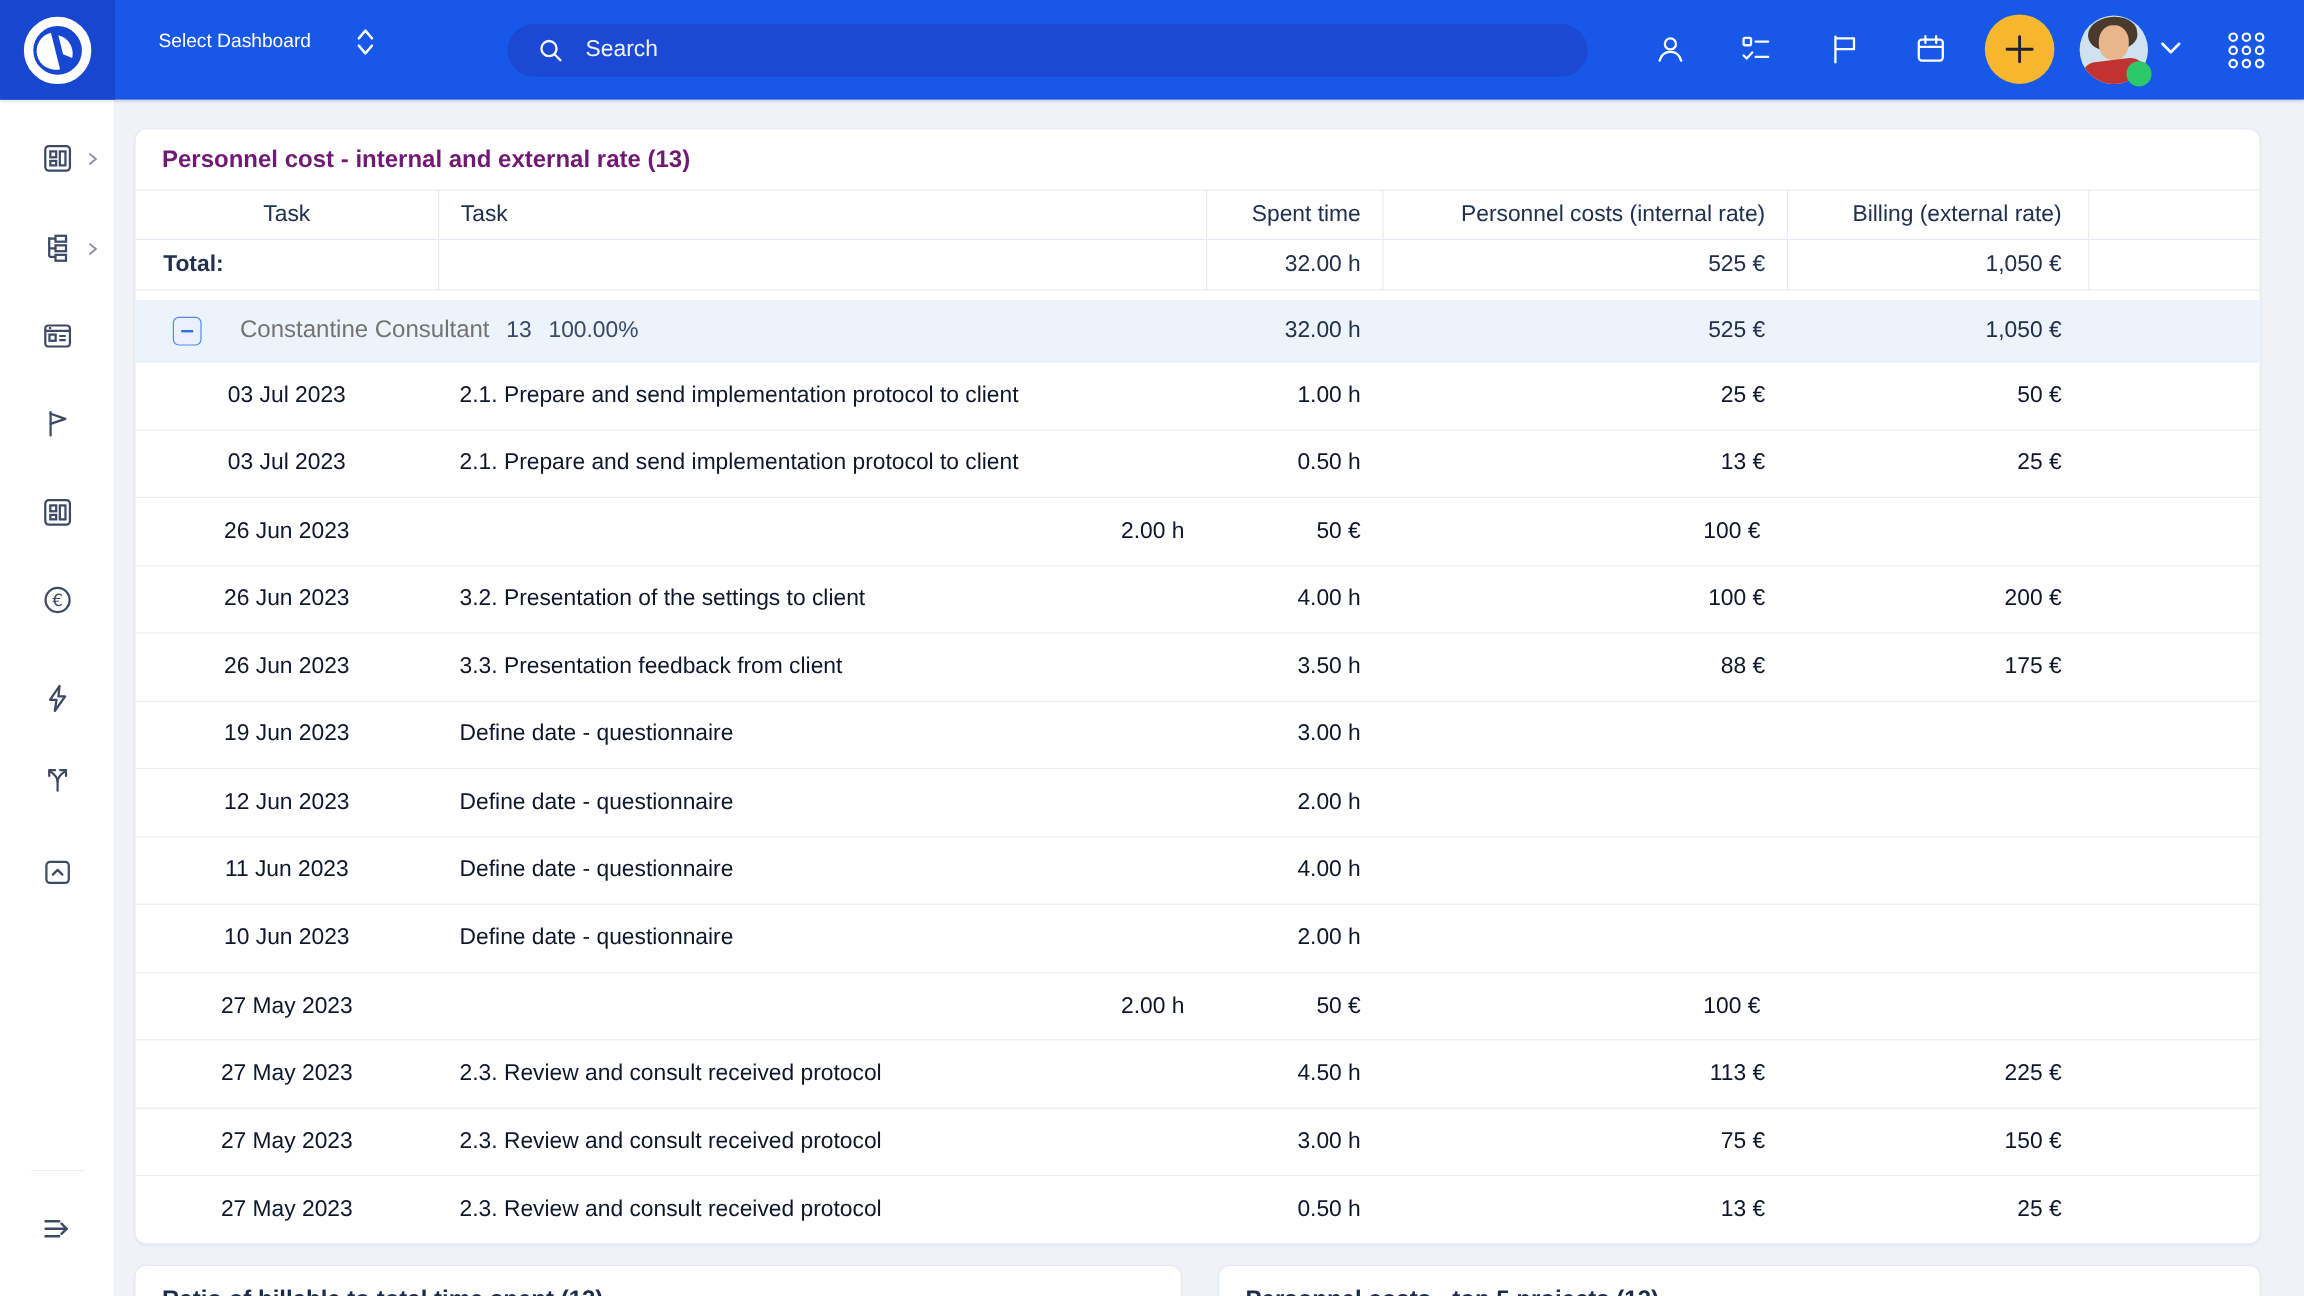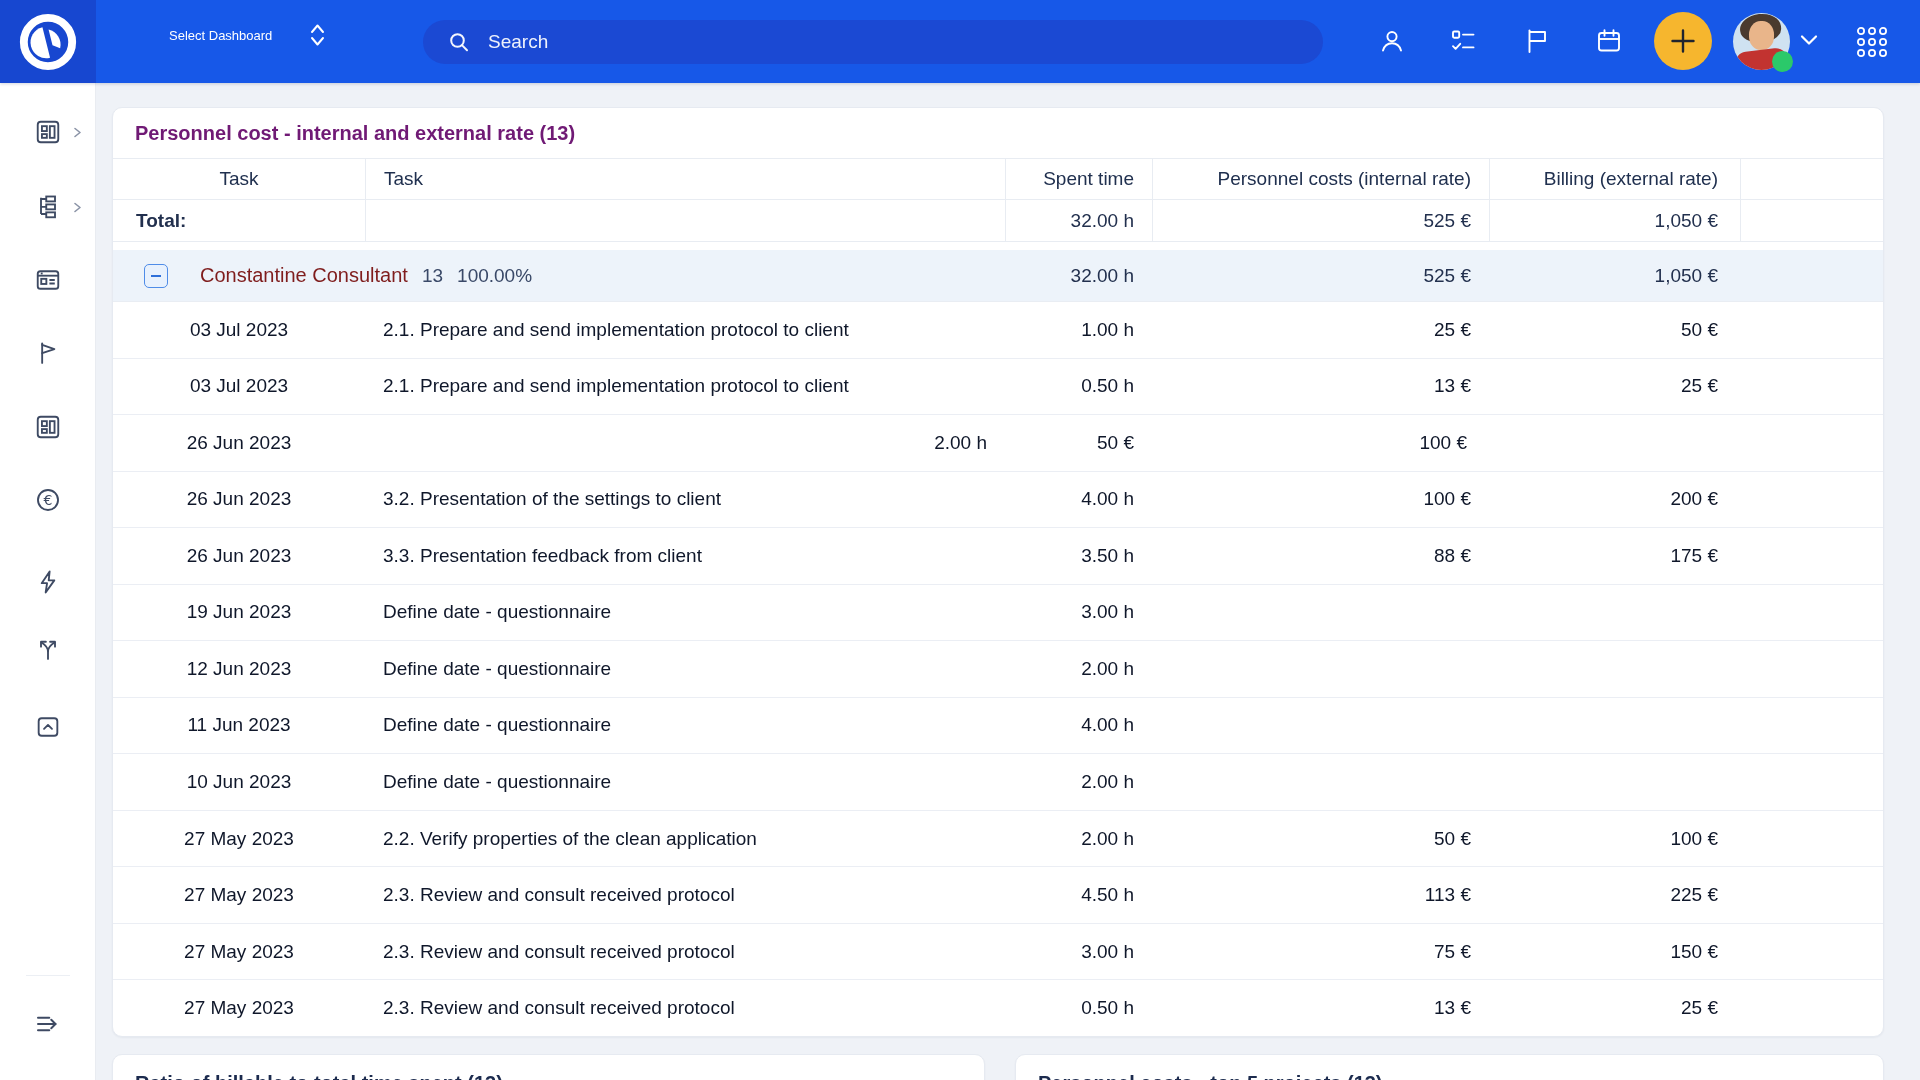--- a/index.html
+++ b/index.html
@@ -5,21 +5,21 @@
   html,body{margin:0;padding:0;}
   body{width:1920px;height:1080px;overflow:hidden;background:#eff2f7;
        font-family:"Liberation Sans",sans-serif;position:relative;}
 
   
   .topbar{position:absolute;left:0;top:0;width:1920px;height:83px;background:#1758e8;z-index:10;
           box-shadow:0 1px 3px rgba(10,25,70,.18);}
   .logo-tile{position:absolute;left:0;top:0;width:96px;height:83px;background:#1747d0;
              display:flex;align-items:center;justify-content:center;cursor:pointer;}
   .dash-btn{position:absolute;left:132px;top:0;height:70px;display:flex;align-items:center;
-            color:#fff;font-size:13px;font-weight:500;cursor:pointer;margin-left:37px;}
+            color:#fff;font-size:16px;font-weight:500;cursor:pointer;}
   .dash-btn svg{margin-left:38px;}
   .search-pill{position:absolute;left:423px;top:20px;width:900px;height:44px;border-radius:22px;
                background:#1b49d3;display:flex;align-items:center;padding-left:24px;box-sizing:border-box;}
   .search-pill input{background:transparent;border:0;outline:0;color:#fff;font-size:19px;
                      margin-left:15px;width:740px;font-family:inherit;}
   .search-pill input::placeholder{color:rgba(255,255,255,.93);opacity:1;}
   .tb-icon{position:absolute;top:27px;width:28px;height:28px;cursor:pointer;}
   .add-btn{position:absolute;left:1654px;top:12px;width:58px;height:58px;border-radius:50%;
            background:#f6b62e;display:flex;align-items:center;justify-content:center;cursor:pointer;}
   .avatar{position:absolute;left:1733px;top:13px;width:57px;height:57px;cursor:pointer;}
@@ -58,21 +58,21 @@
   .c-left{padding-left:18px;}
   .c-num{justify-content:flex-end;padding-right:18px;}
   .c-bill{justify-content:flex-end;padding-right:22px;padding-left:24px;}
   .total-label{padding-left:23px;font-weight:600;}
   .spacer{flex:0 0 8px;}
   .group-row{flex:0 0 52px;background:#edf3fa;font-size:19px;color:#22304e;border-bottom:1px solid #e9edf3;}
   .group-first{grid-column:1/3;}
   .minus-box{width:22px;height:22px;border:1.5px solid #4f8ce8;border-radius:5px;background:#e8f1fd;
              display:flex;align-items:center;justify-content:center;margin-left:31px;flex:0 0 auto;cursor:pointer;}
   .minus-box span{display:block;width:10px;height:2px;background:#2e6fd9;}
-  .group-name{margin-left:32px;font-size:20px;font-weight:500;color:#7f1d1d;}
+  .group-name{margin-left:32px;font-size:20px;font-weight:500;color:#737373;}
   .group-meta{margin-left:14px;color:#3a4968;}
   .rows{flex:1;display:flex;flex-direction:column;}
   .trow{flex:1;font-size:19px;color:#0f172a;}
   .trow + .trow{border-top:1px solid #ebeef4;}
   #bottom-left{left:16px;top:971px;width:873px;height:160px;}
   #bottom-right{left:919px;top:971px;width:869px;height:160px;}
   .bottom-title{padding:17px 0 0 22px;font-size:20px;font-weight:600;color:#1c2b4e;}
   svg{display:block;}
 </style>
 </head>
@@ -386,21 +386,20 @@
     <div class="c-center">10 Jun 2023</div>
     <div class="c-left">Define date - questionnaire</div>
     <div class="c-num">2.00 h</div>
     <div class="c-num"></div>
     <div class="c-bill"></div>
     <div></div>
   </div>
 
   <div class="grid-row trow">
     <div class="c-center">27 May 2023</div>
-    <div class="c-left">2.2. Verify properties of the clean application</div>
     <div class="c-num">2.00 h</div>
     <div class="c-num">50 €</div>
     <div class="c-bill">100 €</div>
     <div></div>
   </div>
 
   <div class="grid-row trow">
     <div class="c-center">27 May 2023</div>
     <div class="c-left">2.3. Review and consult received protocol</div>
     <div class="c-num">4.50 h</div>

